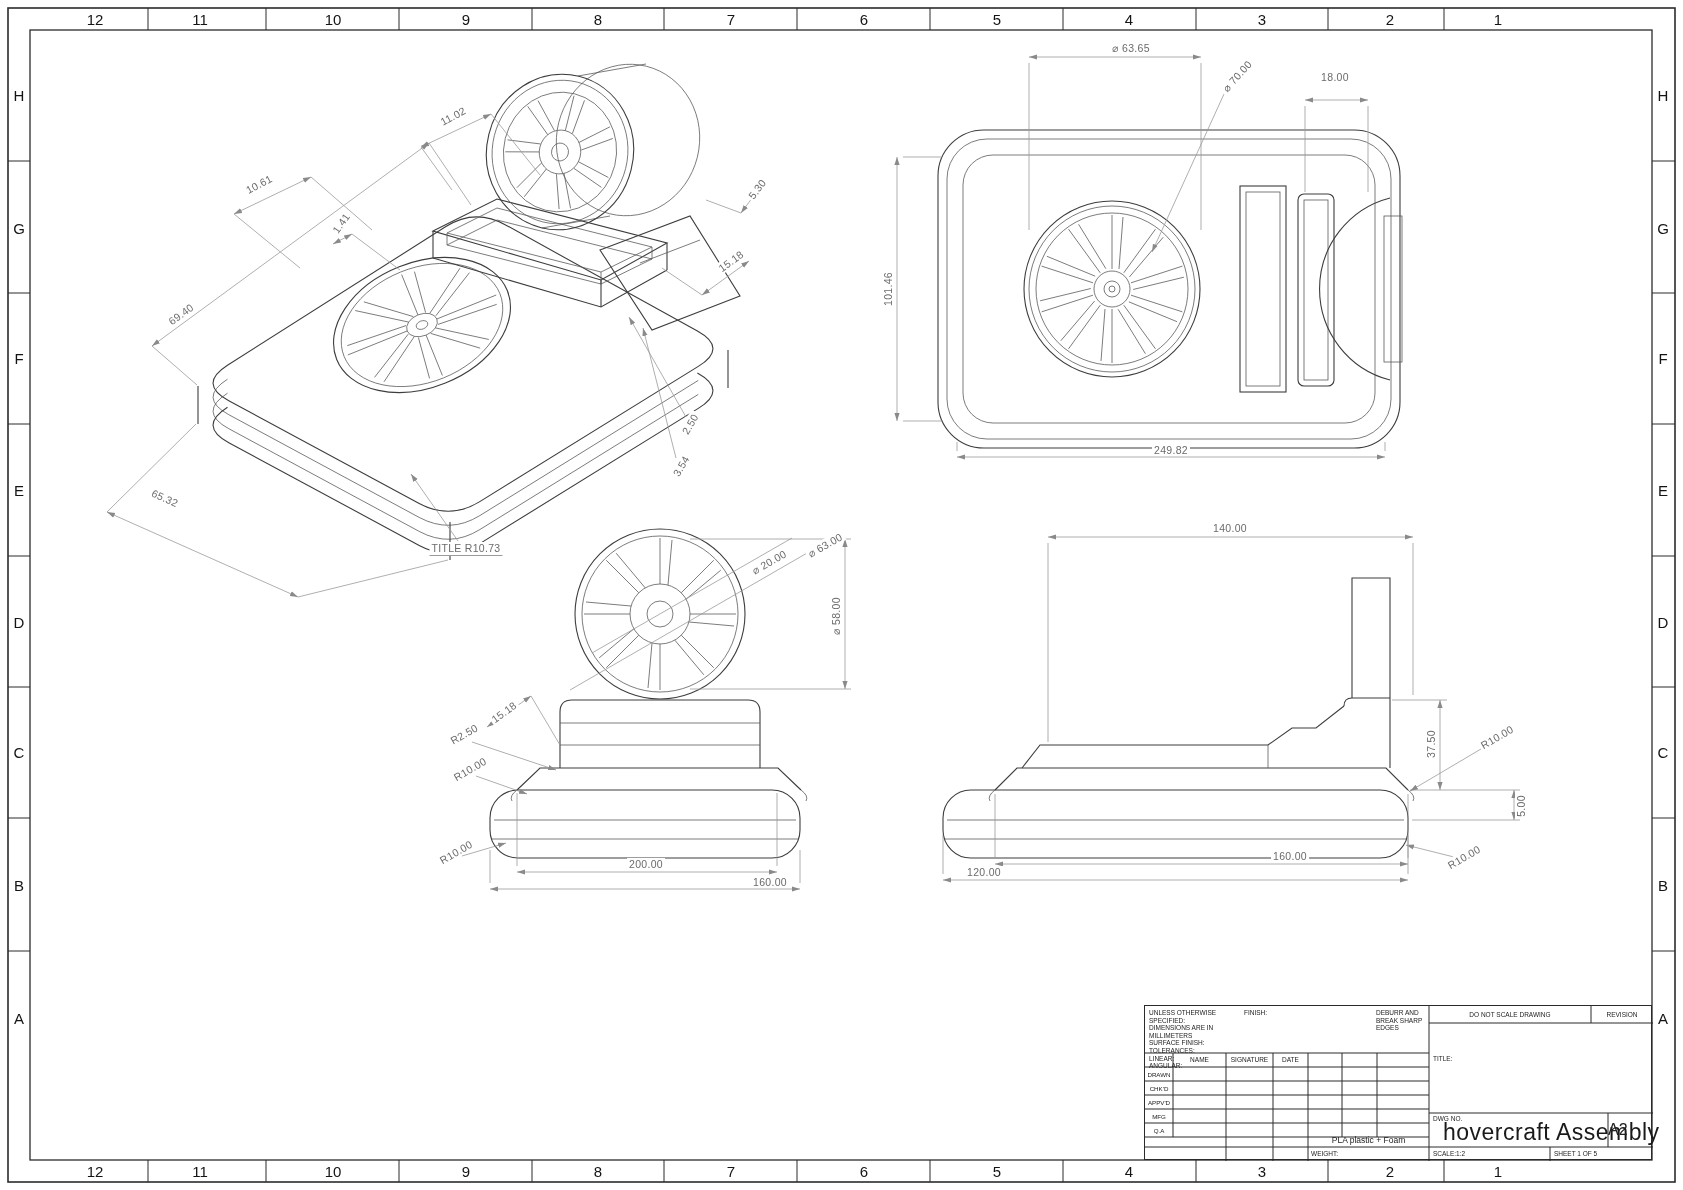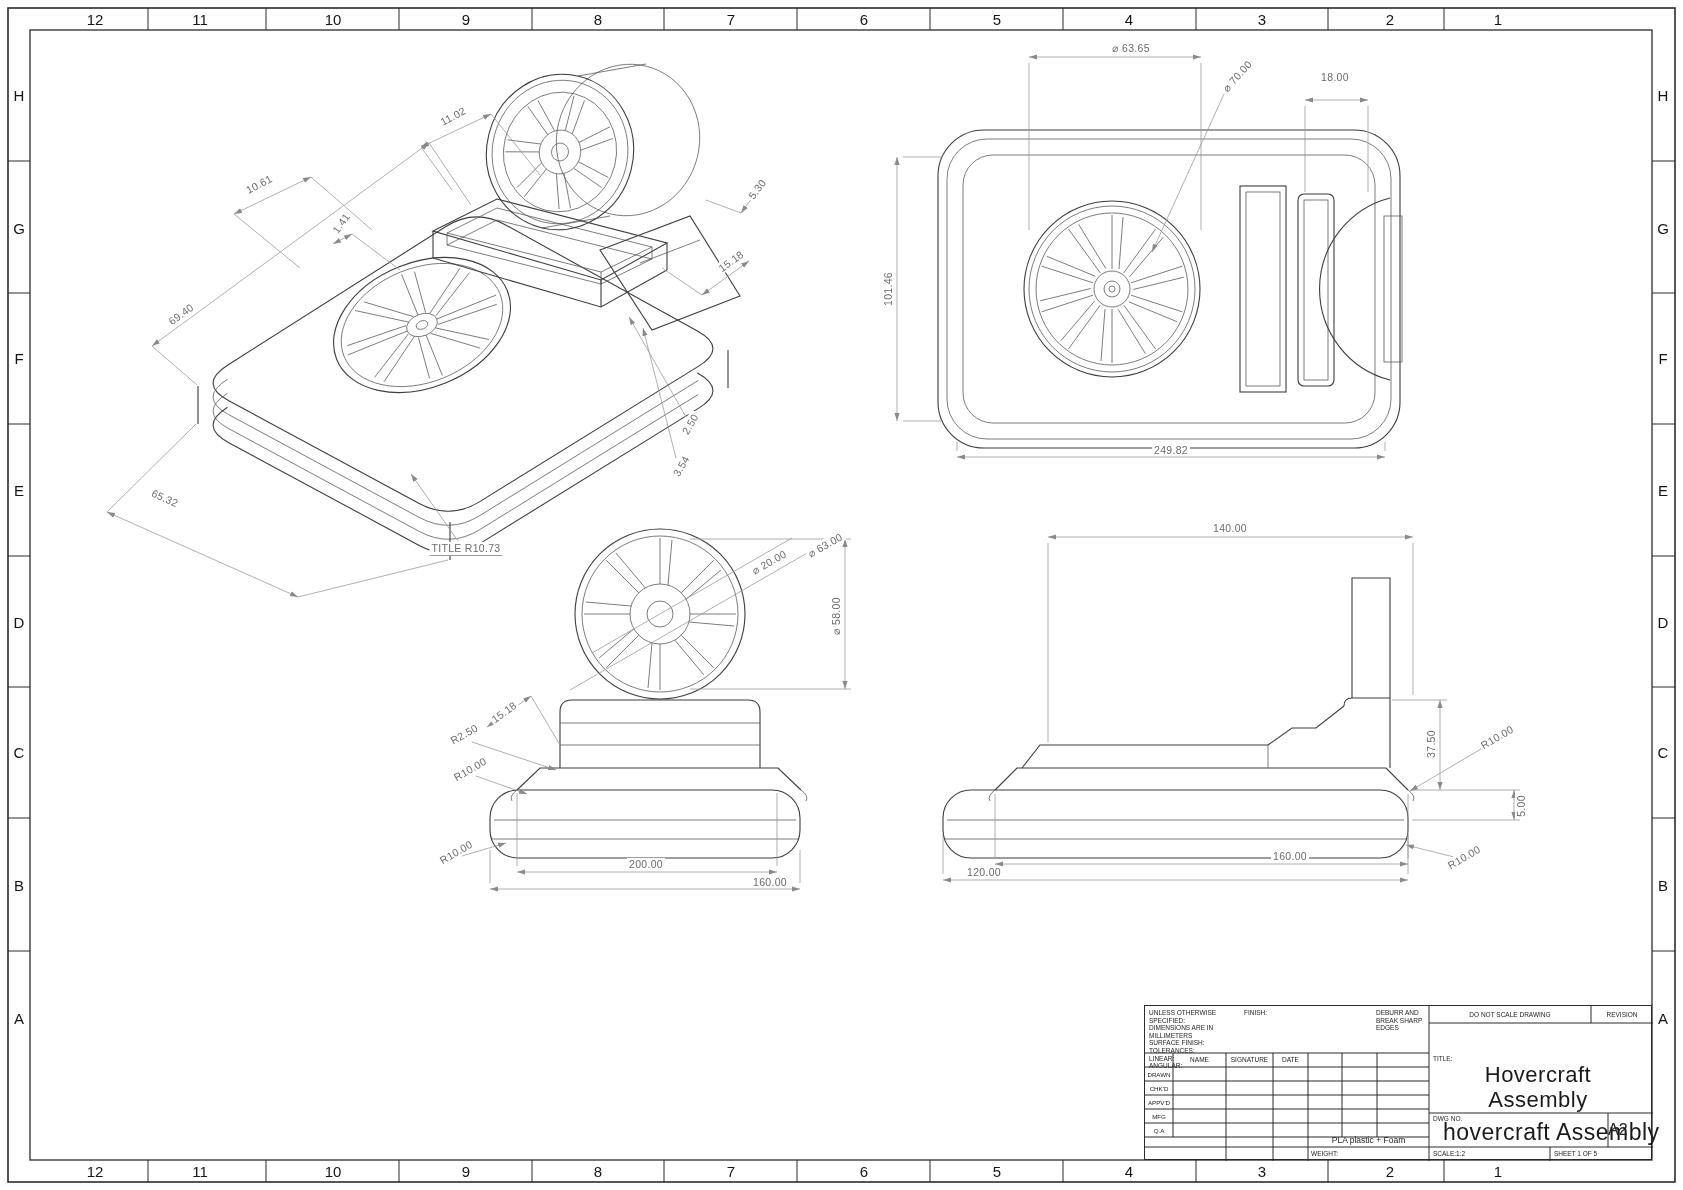--- a/index.html
+++ b/index.html
@@ -390,24 +390,20 @@
     <div class="cell rows" style="left:0;top:0;width:284px;height:155px;">
 
     <span style="left: 14px; top: 68px; transform: translate(-50%, -50%) rotate(0deg);">DRAWN</span>
         <span style="left: 14px; top: 82px; transform: translate(-50%, -50%) rotate(0deg);">CHK'D</span>
         <span style="left: 14px; top: 96px; transform: translate(-50%, -50%) rotate(0deg);">APPV'D</span>
         <span style="left: 14px; top: 110px; transform: translate(-50%, -50%) rotate(0deg);">MFG</span>
         <span style="left: 14px; top: 124px; transform: translate(-50%, -50%) rotate(0deg);">Q.A</span>
       </div>
     <div class="cell mat" style="left:163px;top:129px;width:121px;">PLA plastic + Foam</div>
     <div class="cell" style="left:288px;top:49px;">TITLE:</div>
-    <div class="cell big" style="left:286px;top:56px;width:214px;">
-      <div>Hovercraft</div>
-      <div>Assembly</div>
-    </div>
     <div class="cell" style="left:288px;top:109px;">DWG NO.</div>
     <div class="cell dwgbig" style="left:298px;top:111px;">hovercraft Assembly</div>
     <div class="cell a2" style="left:463px;top:107px;width:45px;">A2</div>
     <div class="cell" style="left:166px;top:144px;">WEIGHT:</div>
     <div class="cell" style="left:288px;top:144px;">SCALE:1:2</div>
     <div class="cell" style="left:409px;top:144px;">SHEET 1 OF 5</div>
   </div>
 
 </div>
 

